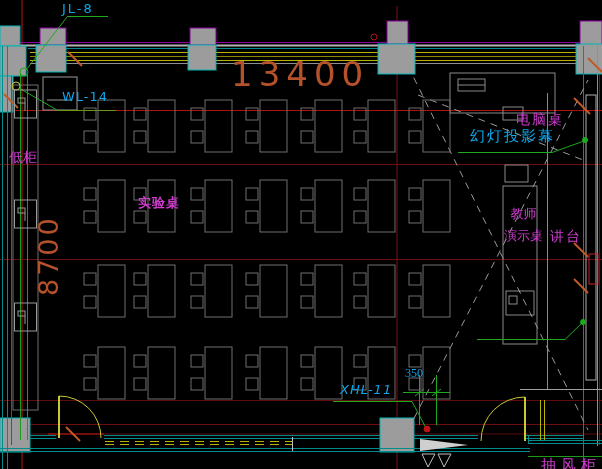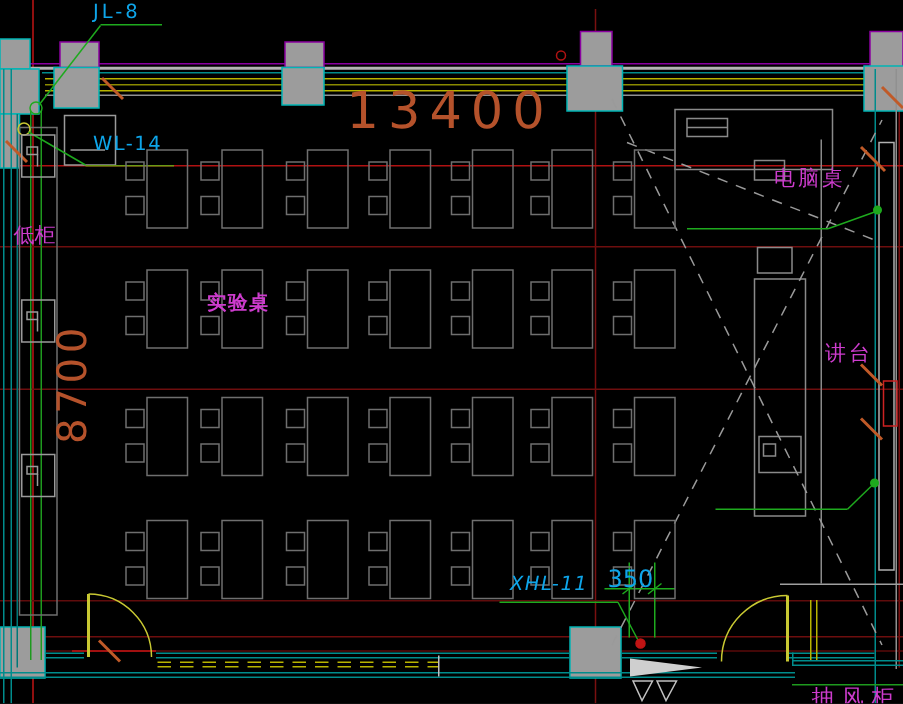--- a/index.html
+++ b/index.html
@@ -263,17 +263,19 @@
       </g>
 </svg>
 
   <div class="lbl wht" style="left:62px;top:2px;font-size:13px;letter-spacing:2px;">JL-8</div>
   <div class="lbl wht" style="left:62px;top:90px;font-size:13px;letter-spacing:1px;">WL-14</div>
   <div class="lbl dim" style="left:231px;top:56px;font-size:34px;letter-spacing:6px;">13400</div>
   <div class="lbl dim rot" style="left:34px;top:296px;font-size:27px;letter-spacing:3px;">8700</div>
   <div class="lbl mag" style="left:9px;top:150px;font-size:14px;">低柜</div>
   <div class="lbl mag" style="left:138px;top:196px;font-size:13px;letter-spacing:1px;font-weight:bold;">实验桌</div>
   <div class="lbl mag" style="left:516px;top:66px;font-size:14px;letter-spacing:2px;margin-top:46px;">电脑桌</div>
+  <div class="lbl wht" style="left:470px;top:128px;font-size:15px;letter-spacing:2px;">幻灯投影幕</div>
+  <div class="lbl mag" style="left:504px;top:203px;font-size:13px;text-align:center;line-height:22px;"><span>教师</span><br><span>演示桌</span></div>
   <div class="lbl mag" style="left:550px;top:229px;font-size:14px;letter-spacing:2px;">讲台</div>
   <div class="lbl wht" style="left:340px;top:383px;font-size:13px;letter-spacing:1px;font-style:italic;">XHL-11</div>
-  <div class="lbl wht" style="left:405px;top:377px;font-size:16px;">350</div>
+  <div class="lbl wht" style="left:405px;top:367px;font-size:12px;font-family:Liberation Serif, serif;">350</div>
   <div class="lbl mag" style="left:541px;top:457px;font-size:15px;letter-spacing:5px;">抽风柜</div>
 </div>
 
 </body></html>

